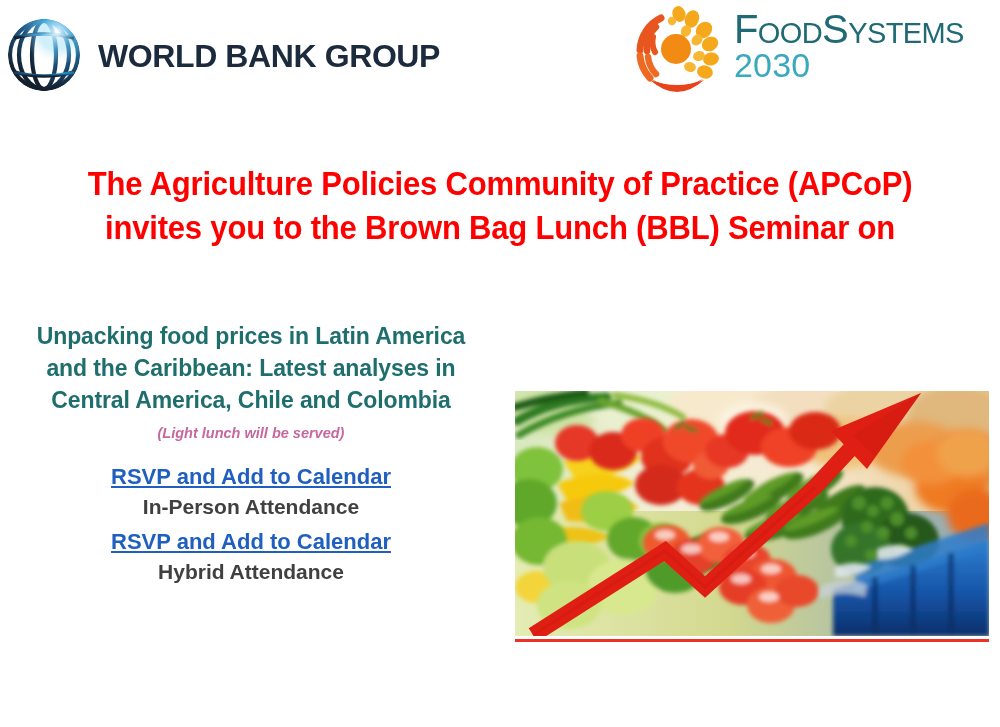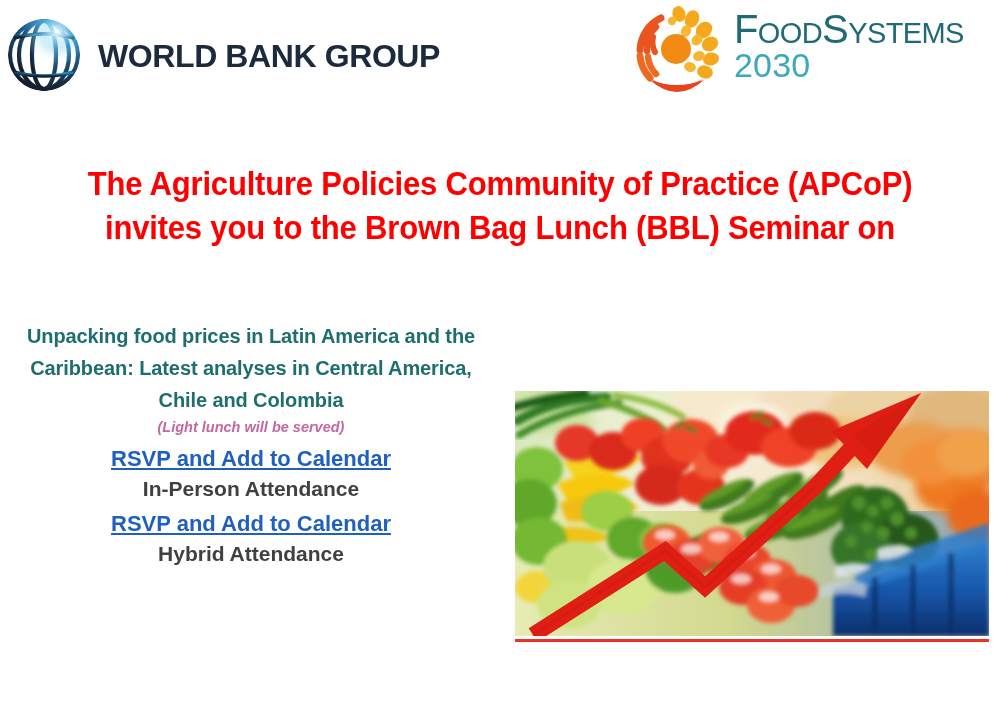--- a/index.html
+++ b/index.html
@@ -132,43 +132,43 @@
     position: absolute;
     top: 320px;
     left: 8px;
     width: 486px;
     text-align: center;
   }
   .seminar-title {
     color: #1f6e6e;
     font-family: "Liberation Sans", sans-serif;
     font-weight: bold;
-    font-size: 20px;
+    font-size: 23px;
     line-height: 32px;
     letter-spacing: -0.1px;
     padding: 0 18px;
   }
   .when-line {
     color: #2cb6b8;
     font-family: "Liberation Sans", sans-serif;
     font-size: 18.5px;
     line-height: 28px;
     margin-top: 26px;
     padding: 0 8px;
   }
   .lunch-note {
     color: #c4689e;
     font-family: "Liberation Sans", sans-serif;
     font-weight: bold;
     font-style: italic;
     font-size: 14.5px;
     line-height: 20px;
-    margin-top: 1px;
-  }
-  .rsvp-block { margin-top: 6px; }
+    margin-top: 7px;
+  }
+  .rsvp-block { margin-top: 18px; }
   .rsvp-link {
     display: block;
     color: #1f5fbf;
     font-family: "Liberation Sans", sans-serif;
     font-weight: bold;
     font-size: 22px;
     line-height: 31px;
     text-decoration: underline;
     text-decoration-thickness: 2px;
     text-underline-offset: 2px;

